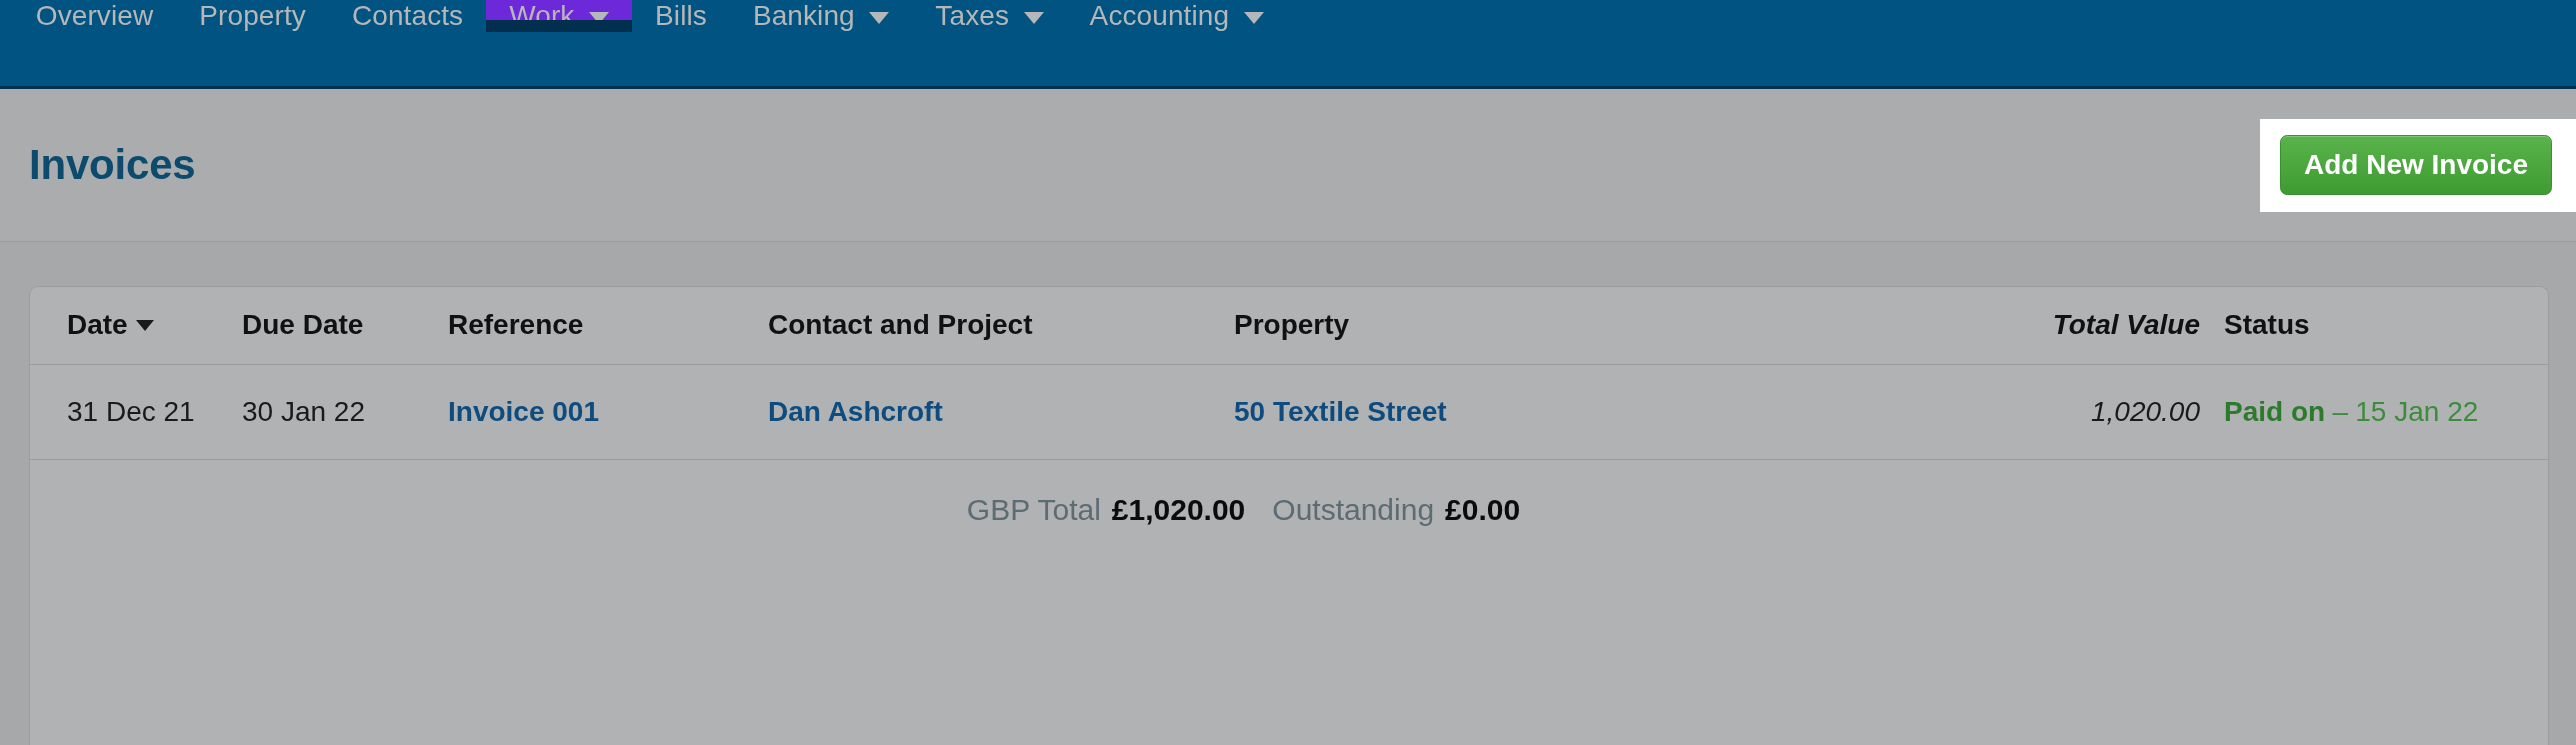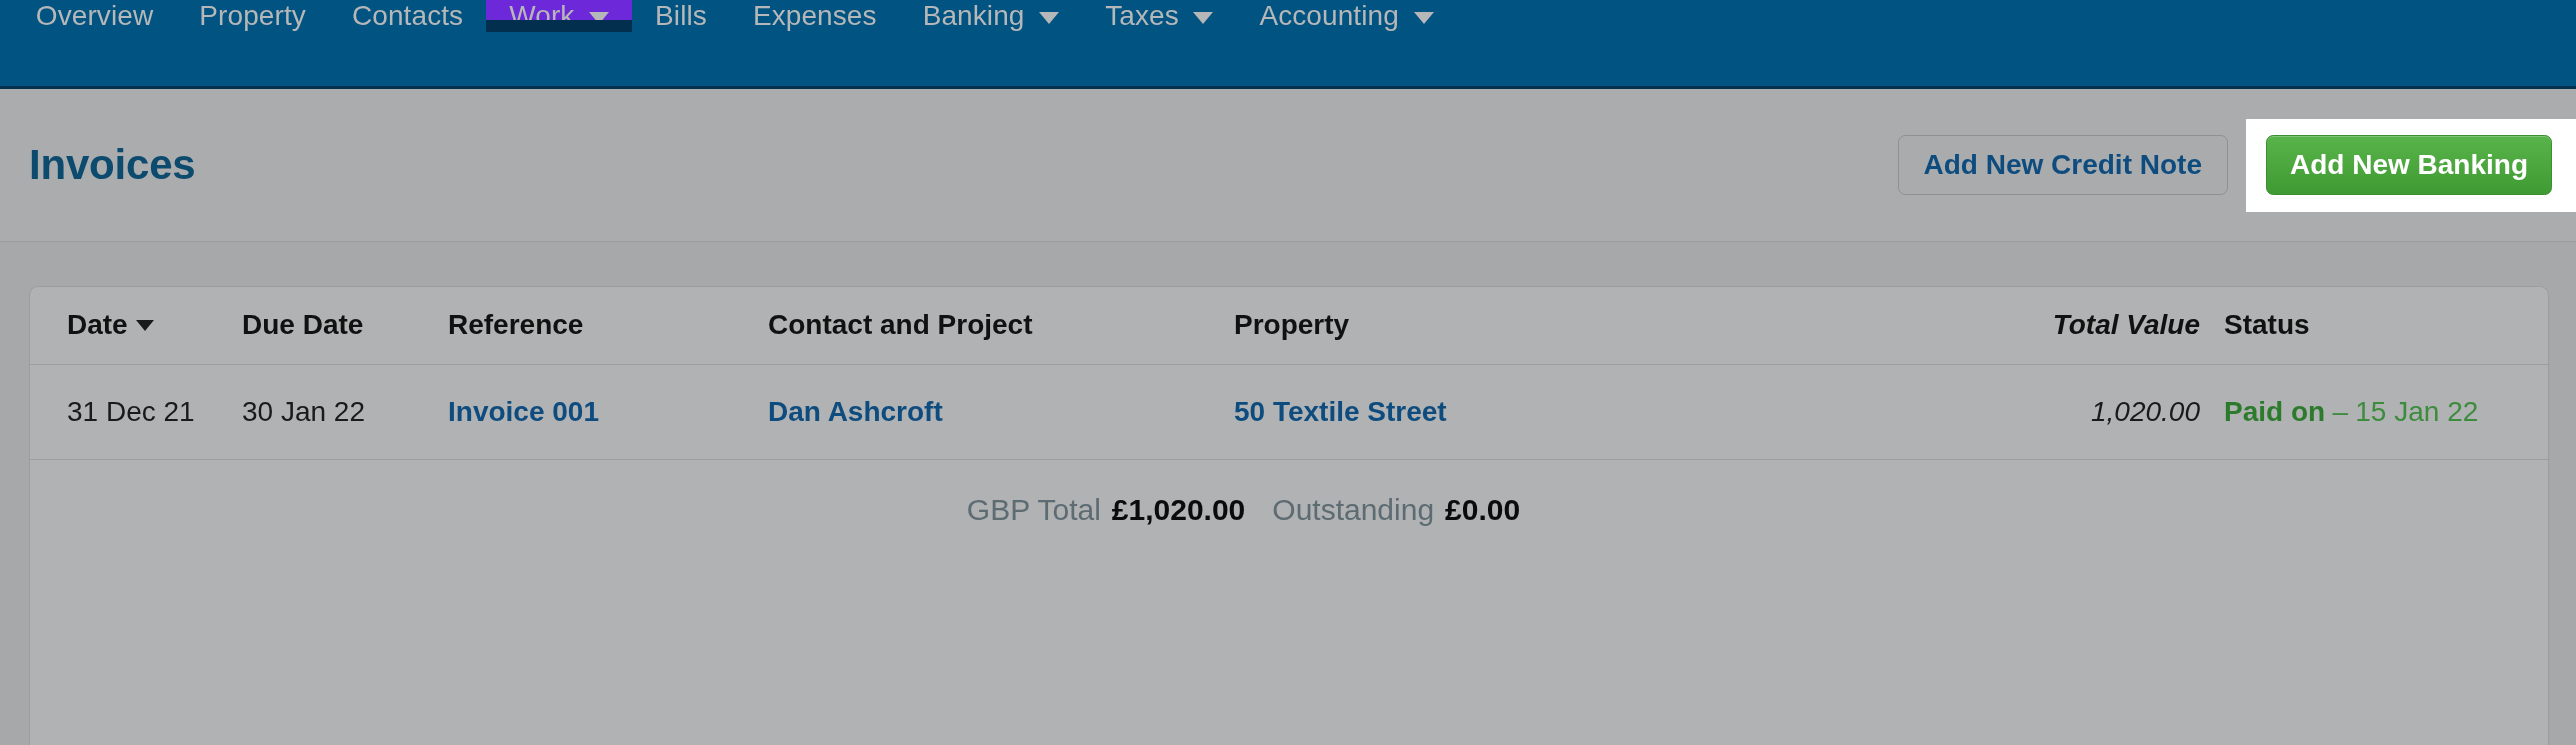--- a/index.html
+++ b/index.html
@@ -284,23 +284,20 @@
 
     <div class="nav-item active">
       <span>Work</span>
       <span class="caret"></span>
     </div>
 
     <div class="nav-item">
       <span>Bills</span>
     </div>
 
-    <div class="nav-item">
-      <span>Expenses</span>
-    </div>
 
     <div class="nav-item">
       <span>Banking</span>
       <span class="caret"></span>
     </div>
 
     <div class="nav-item">
       <span>Taxes</span>
       <span class="caret"></span>
     </div>
@@ -310,24 +307,23 @@
       <span class="caret"></span>
     </div>
   </div>
 
 </div>
 
 <div class="page-header">
   <h1 class="page-title">Invoices</h1>
 
   <div class="header-actions">
-    <button class="btn btn-secondary">Add New Credit Note</button>
 
     <div class="spotlight">
-      <button class="btn btn-primary">Add New Banking</button>
+      <button class="btn btn-primary">Add New Invoice</button>
     </div>
   </div>
 </div>
 
 <div class="content">
   <div class="card">
 
 
     <table class="invoices">
       <colgroup>

